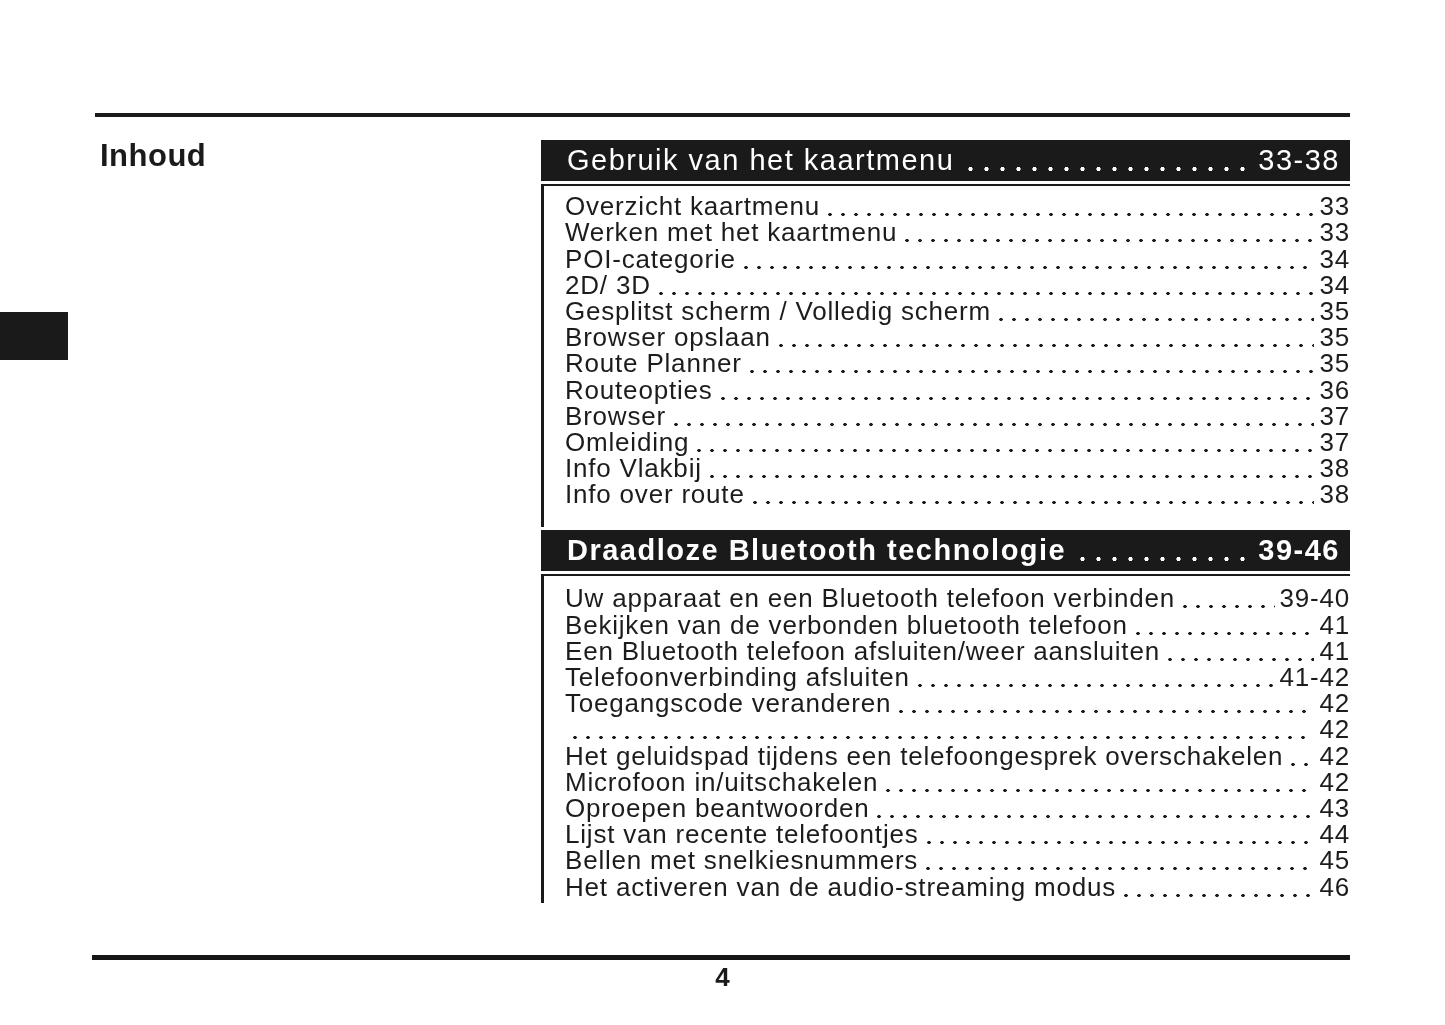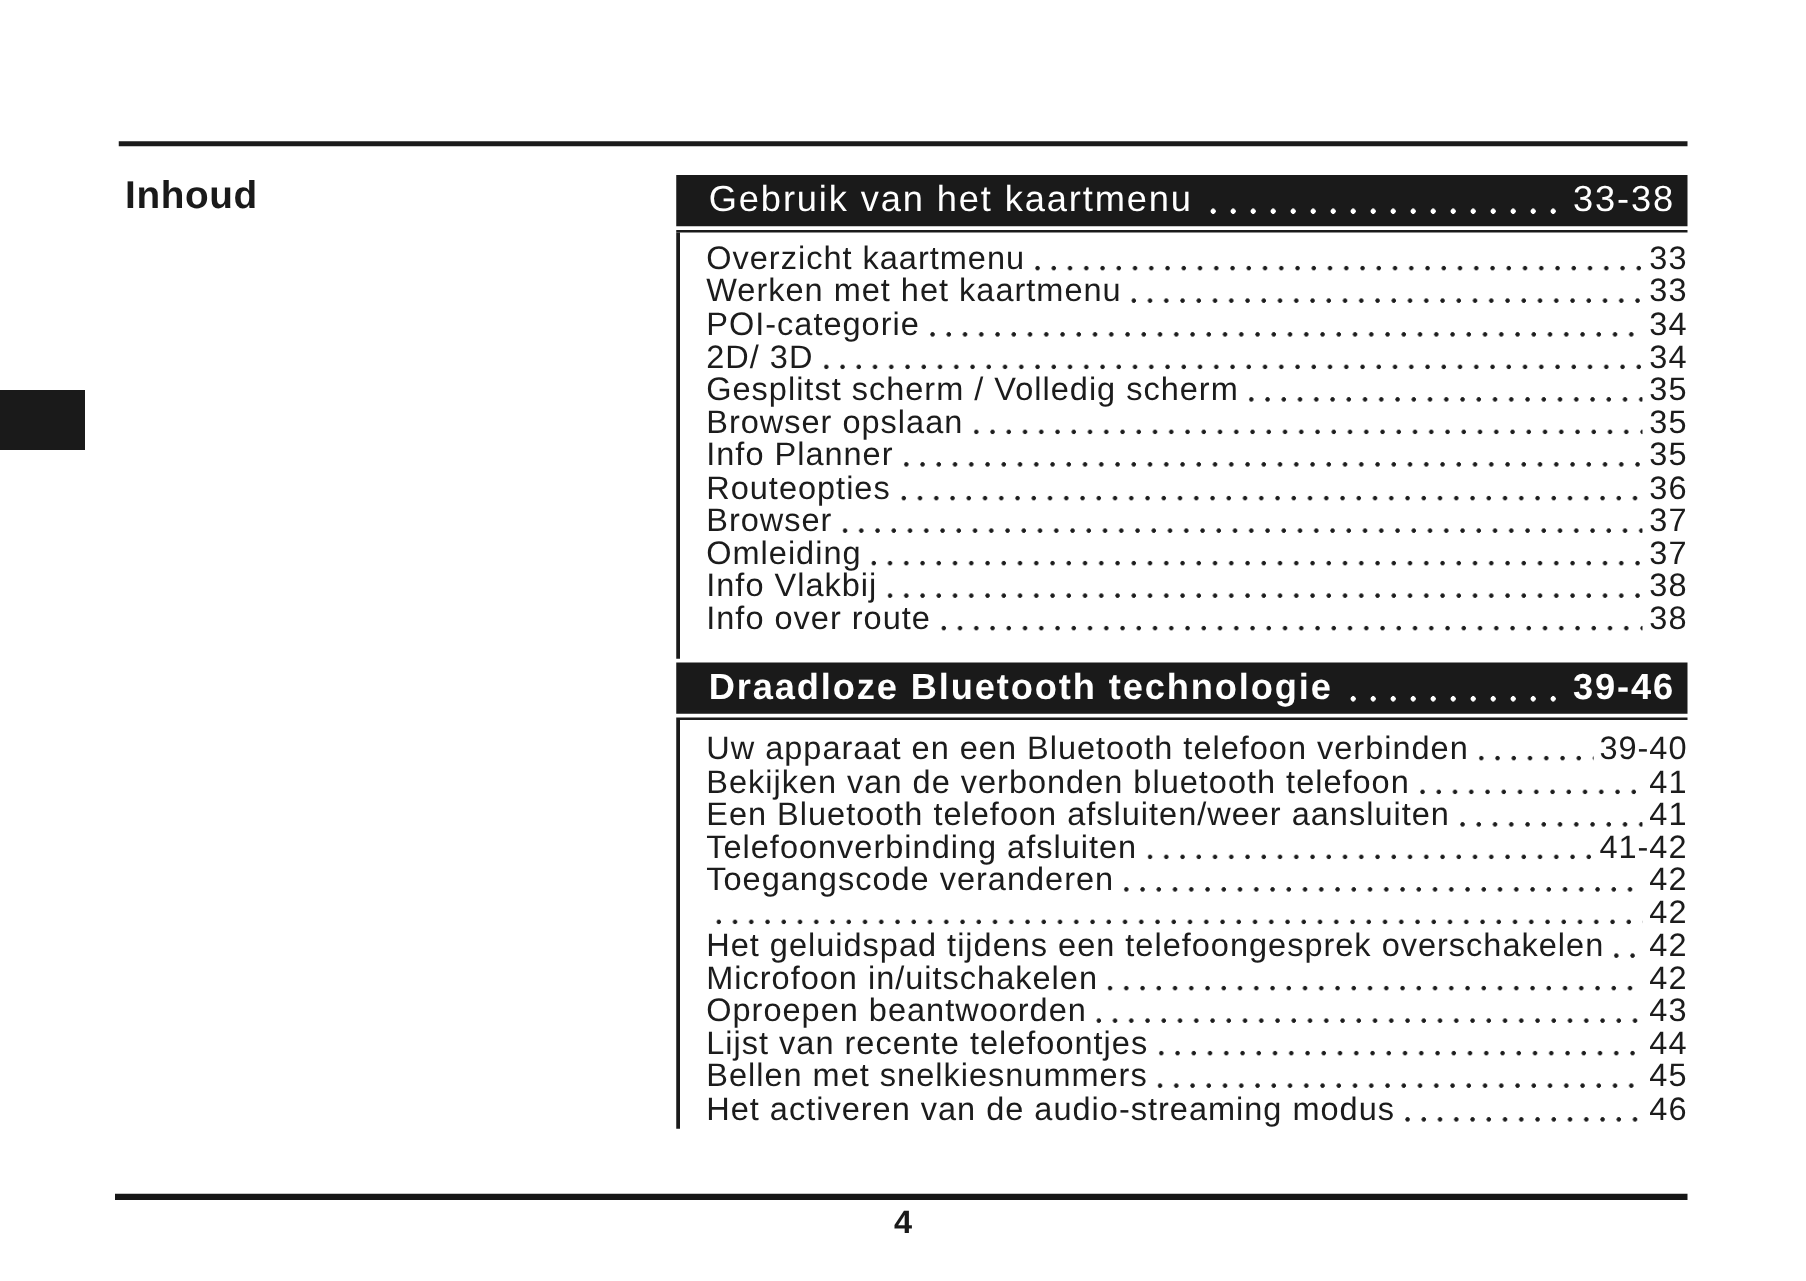--- a/index.html
+++ b/index.html
@@ -111,21 +111,21 @@
             <span class="toc-label">Gesplitst scherm / Volledig scherm</span>
             <span class="leader"></span>
             <span class="toc-page">35</span>
           </div>
         <div class="toc-row">
             <span class="toc-label">Browser opslaan</span>
             <span class="leader"></span>
             <span class="toc-page">35</span>
           </div>
         <div class="toc-row">
-            <span class="toc-label">Info Planner</span>
+            <span class="toc-label">Route Planner</span>
             <span class="leader"></span>
             <span class="toc-page">35</span>
           </div>
         <div class="toc-row">
             <span class="toc-label">Routeopties</span>
             <span class="leader"></span>
             <span class="toc-page">36</span>
           </div>
         <div class="toc-row">
             <span class="toc-label">Browser</span>

